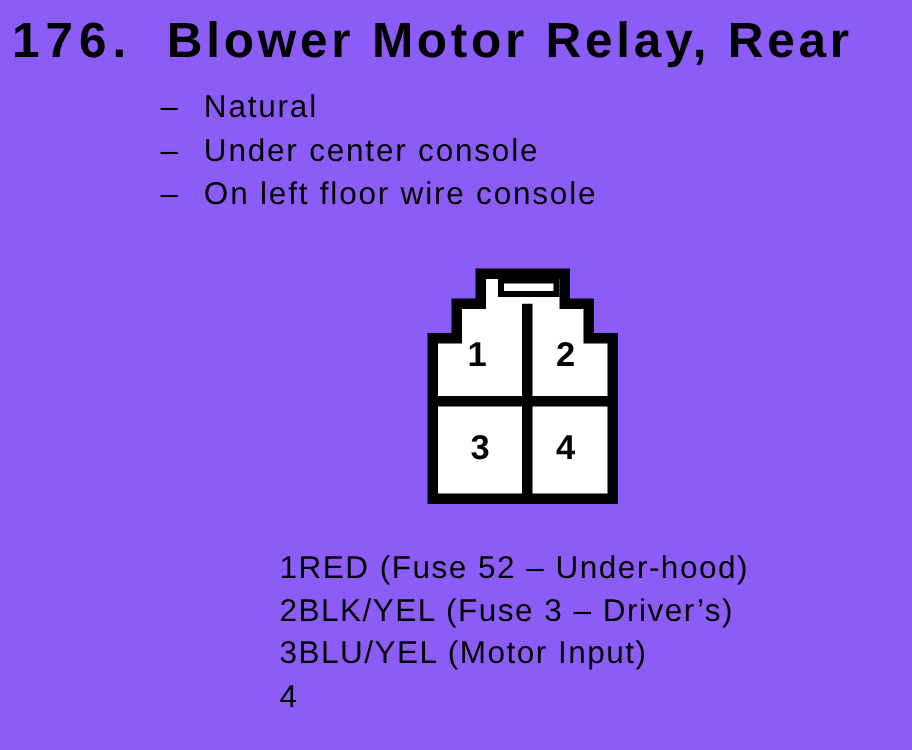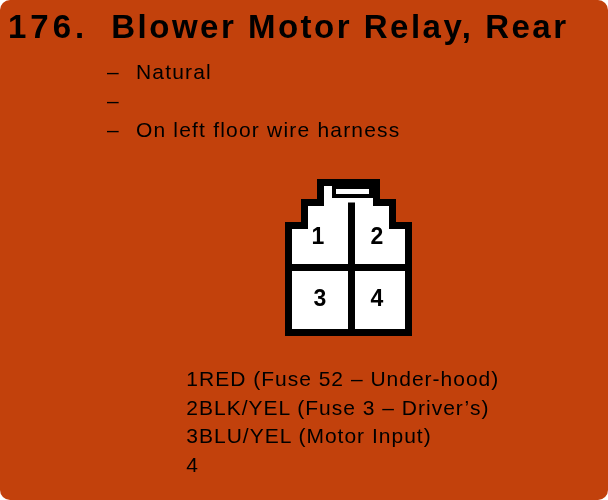--- a/index.html
+++ b/index.html
@@ -11,22 +11,21 @@
     height: 500px;
     position: relative;
     background: #ffffff;
     color: #000000;
     font-family: "Liberation Sans", sans-serif;
     overflow: hidden;
   }
   .page {
     position: absolute;
     inset: 0;
-    background: #c2410c;
-    border-radius: 10px;
+    background: #8b5cf6;
   }
   
   .title {
     position: absolute;
     left: 8px;
     top: 8px;
     display: flex;
     align-items: baseline;
     font-size: 33px;
     font-weight: bold;
@@ -127,24 +126,25 @@
     <span class="title-text">Blower Motor Relay, Rear</span>
   </div>
 
   <div class="details">
     <div class="detail-row">
       <span class="detail-dash">–</span>
       <span class="detail-text">Natural</span>
     </div>
     <div class="detail-row">
       <span class="detail-dash">–</span>
+      <span class="detail-text">Under center console</span>
     </div>
     <div class="detail-row">
       <span class="detail-dash">–</span>
-      <span class="detail-text">On left floor wire harness</span>
+      <span class="detail-text">On left floor wire console</span>
     </div>
   </div>
 
   <div class="connector">
     <svg viewBox="0 0 136 166" xmlns="http://www.w3.org/2000/svg">
       <path class="outline" d="M 39.5 7.5 H 95.5 V 27.5 H 111.5 V 50.5 H 127.5 V 157.5 H 7.5 V 50.5 H 23.5 V 27.5 H 39.5 Z"></path>
       <rect class="slot" x="53" y="12" width="37" height="9"></rect>
       <line class="divider" x1="70.5" y1="27.5" x2="70.5" y2="157.5"></line>
       <line class="divider" x1="7.5" y1="92.5" x2="127.5" y2="92.5"></line>
       <text class="pin-number" x="37" y="69">1</text>

